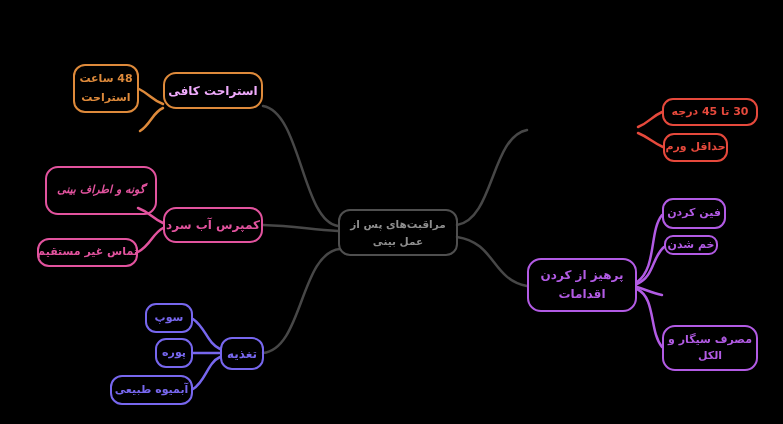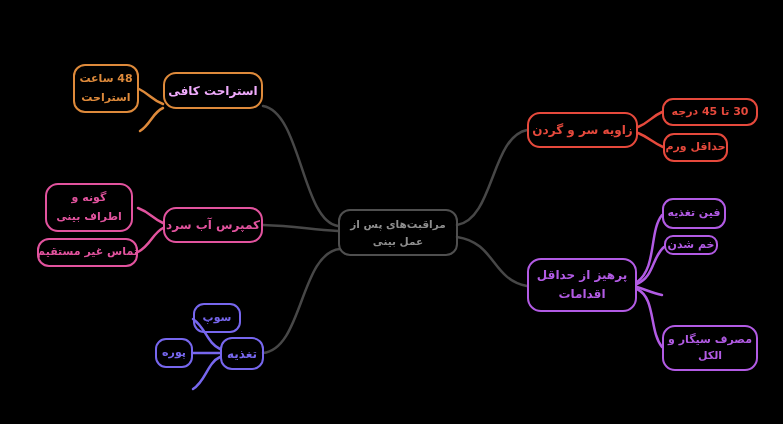--- a/index.html
+++ b/index.html
@@ -83,52 +83,52 @@
   <div class="node main nowrap" style="left: 163px; top: 72px; width: 100px; height: 37px; --r: 13px; border-color: rgb(222, 138, 59); color: #f0abfc;" data-color="rest">
     <span>استراحت کافی</span>
   </div>
   <div class="node child" style="left: 73px; top: 64px; width: 66px; height: 49px; --r: 12px; line-height: 1.7; border-color: rgb(222, 138, 59); color: rgb(222, 138, 59);" data-color="rest">
     <span>48 ساعت استراحت</span>
   </div>
 
   <div class="node main nowrap" style="left: 163px; top: 207px; width: 100px; height: 36px; --r: 13px; border-color: rgb(226, 83, 158); color: rgb(226, 83, 158);" data-color="compress">
     <span>کمپرس آب سرد</span>
   </div>
-  <div class="node child" style="left: 45px; top: 183px; width: 88px; height: 49px; --r: 13px; line-height: 1.7; border-color: rgb(226, 83, 158); color: rgb(226, 83, 158);" data-color="compress">
+  <div class="node child" style="left: 45px; top: 166px; width: 112px; height: 49px; --r: 13px; line-height: 1.7; border-color: rgb(226, 83, 158); color: rgb(226, 83, 158); font-style: italic;" data-color="compress">
     <span>گونه و اطراف بینی</span>
   </div>
   <div class="node child nowrap" style="left: 37px; top: 238px; width: 101px; height: 29px; --r: 12px; border-color: rgb(226, 83, 158); color: rgb(226, 83, 158);" data-color="compress">
     <span>تماس غیر مستقیم</span>
   </div>
 
   <div class="node main nowrap" style="left: 220px; top: 337px; width: 44px; height: 33px; --r: 12px; border-color: rgb(119, 103, 238); color: rgb(119, 103, 238);" data-color="nutrition">
     <span>تغذیه</span>
   </div>
-  <div class="node child nowrap" style="left: 145px; top: 303px; width: 48px; height: 30px; --r: 11px; border-color: rgb(119, 103, 238); color: rgb(119, 103, 238); margin-left: 48px;" data-color="nutrition">
+  <div class="node child nowrap" style="left: 145px; top: 303px; width: 48px; height: 30px; --r: 11px; border-color: rgb(119, 103, 238); color: rgb(119, 103, 238);" data-color="nutrition">
     <span>سوپ</span>
   </div>
   <div class="node child nowrap" style="left: 155px; top: 338px; width: 38px; height: 30px; --r: 11px; border-color: rgb(119, 103, 238); color: rgb(119, 103, 238);" data-color="nutrition">
     <span>پوره</span>
   </div>
+  <div class="node child nowrap" style="left: 110px; top: 375px; width: 83px; height: 30px; --r: 12px; border-color: rgb(119, 103, 238); color: rgb(119, 103, 238);" data-color="nutrition">
+    <span>آبمیوه طبیعی</span>
+  </div>
 
-  <div class="node main nowrap" style="left: 527px; top: 112px; width: 111px; height: 36px; --r: 13px; border-color: rgb(230, 73, 60); color: rgb(230, 73, 60);" data-color="angle">
-    <span>زاویه سر و گردن</span>
-  </div>
   <div class="node child nowrap" style="left: 662px; top: 98px; width: 96px; height: 28px; --r: 11px; border-color: rgb(230, 73, 60); color: rgb(230, 73, 60);" data-color="angle">
     <span>30 تا 45 درجه</span>
   </div>
   <div class="node child nowrap" style="left: 663px; top: 133px; width: 65px; height: 29px; --r: 11px; border-color: rgb(230, 73, 60); color: rgb(230, 73, 60);" data-color="angle">
     <span>حداقل ورم</span>
   </div>
 
   <div class="node main" style="left: 527px; top: 258px; width: 110px; height: 54px; --r: 14px; line-height: 1.6; border-color: rgb(178, 91, 228); color: rgb(178, 91, 228);" data-color="avoid">
-    <span>پرهیز از حداقل اقدامات</span>
+    <span>پرهیز از کردن اقدامات</span>
   </div>
   <div class="node child nowrap" style="left: 662px; top: 198px; width: 64px; height: 31px; --r: 11px; border-color: rgb(178, 91, 228); color: rgb(178, 91, 228);" data-color="avoid">
-    <span>فین تغذیه</span>
+    <span>فین کردن</span>
   </div>
   <div class="node child nowrap" style="left: 664px; top: 235px; width: 54px; height: 17px; --r: 9px; line-height: 1.3; border-color: rgb(178, 91, 228); color: rgb(178, 91, 228);" data-color="avoid">
     <span>خم شدن</span>
   </div>
   <div class="node child" style="left: 662px; top: 325px; width: 96px; height: 46px; --r: 13px; border-color: rgb(178, 91, 228); color: rgb(178, 91, 228);" data-color="avoid">
     <span>مصرف سیگار و الکل</span>
   </div>
 
 </div>
 

